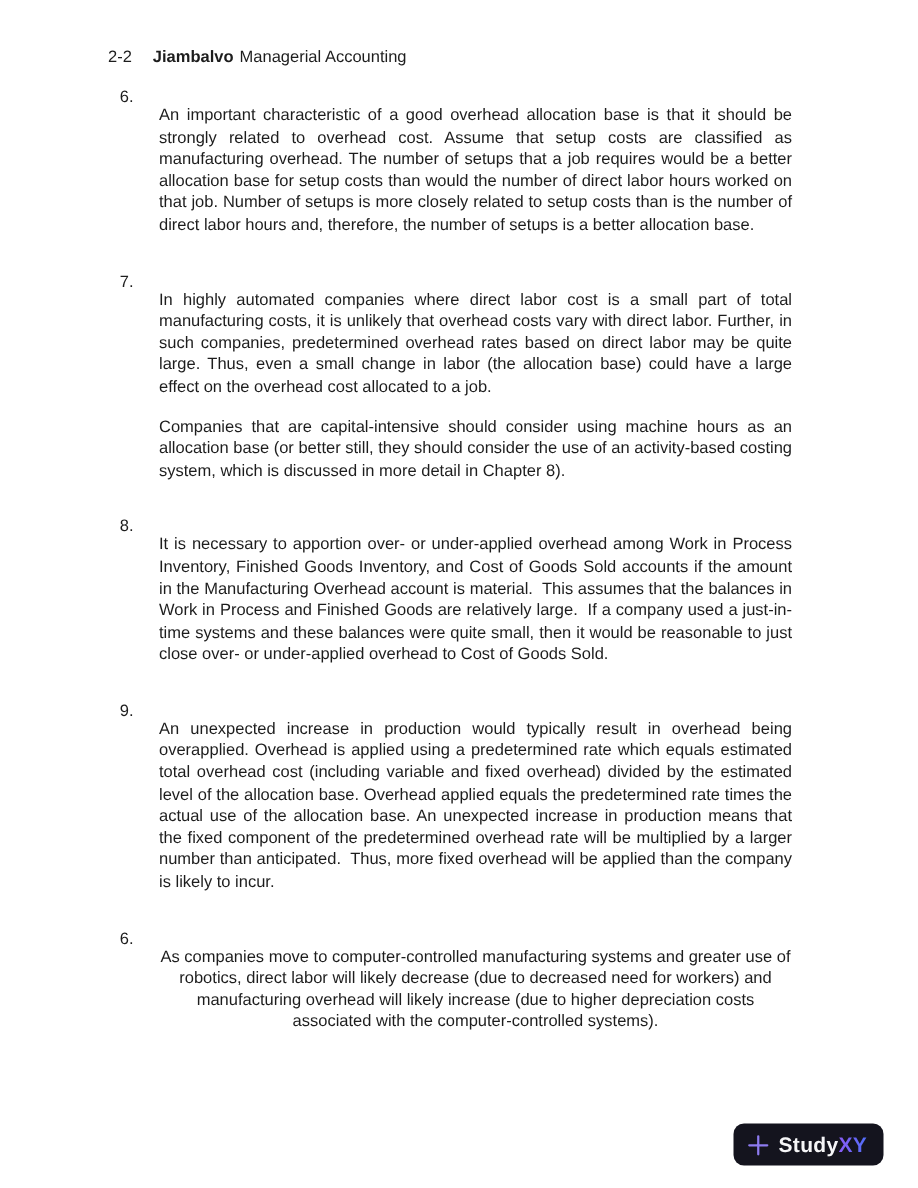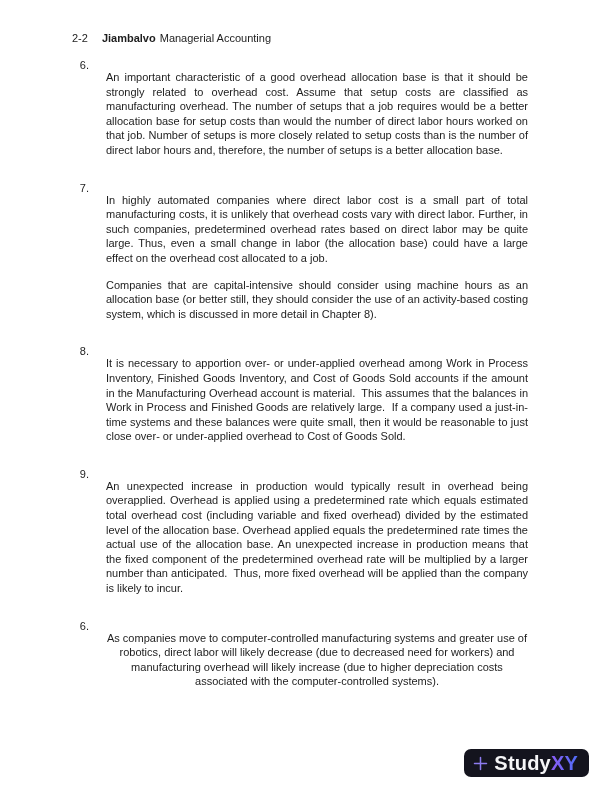--- a/index.html
+++ b/index.html
@@ -53,21 +53,21 @@
     height: 28px;
     background: #14141e;
     border-radius: 7px;
     display: flex;
     align-items: center;
     padding: 0 11px 0 9px;
     cursor: pointer;
     box-sizing: border-box;
   }
   .logo-plus { margin-right: 6px; display: flex; align-items: center; }
-  .logo-text { font-size: 20px; font-weight: bold; letter-spacing: 0.2px; }
+  .logo-text { font-size: 14px; font-weight: bold; letter-spacing: 0.2px; }
   .logo-study { color: #f5f5f7; }
   .logo-xy {
     background: linear-gradient(90deg, #8b5cf6, #4f6ef7);
     -webkit-background-clip: text;
     background-clip: text;
     color: transparent;
   }
 </style>
 </head>
 <body>

